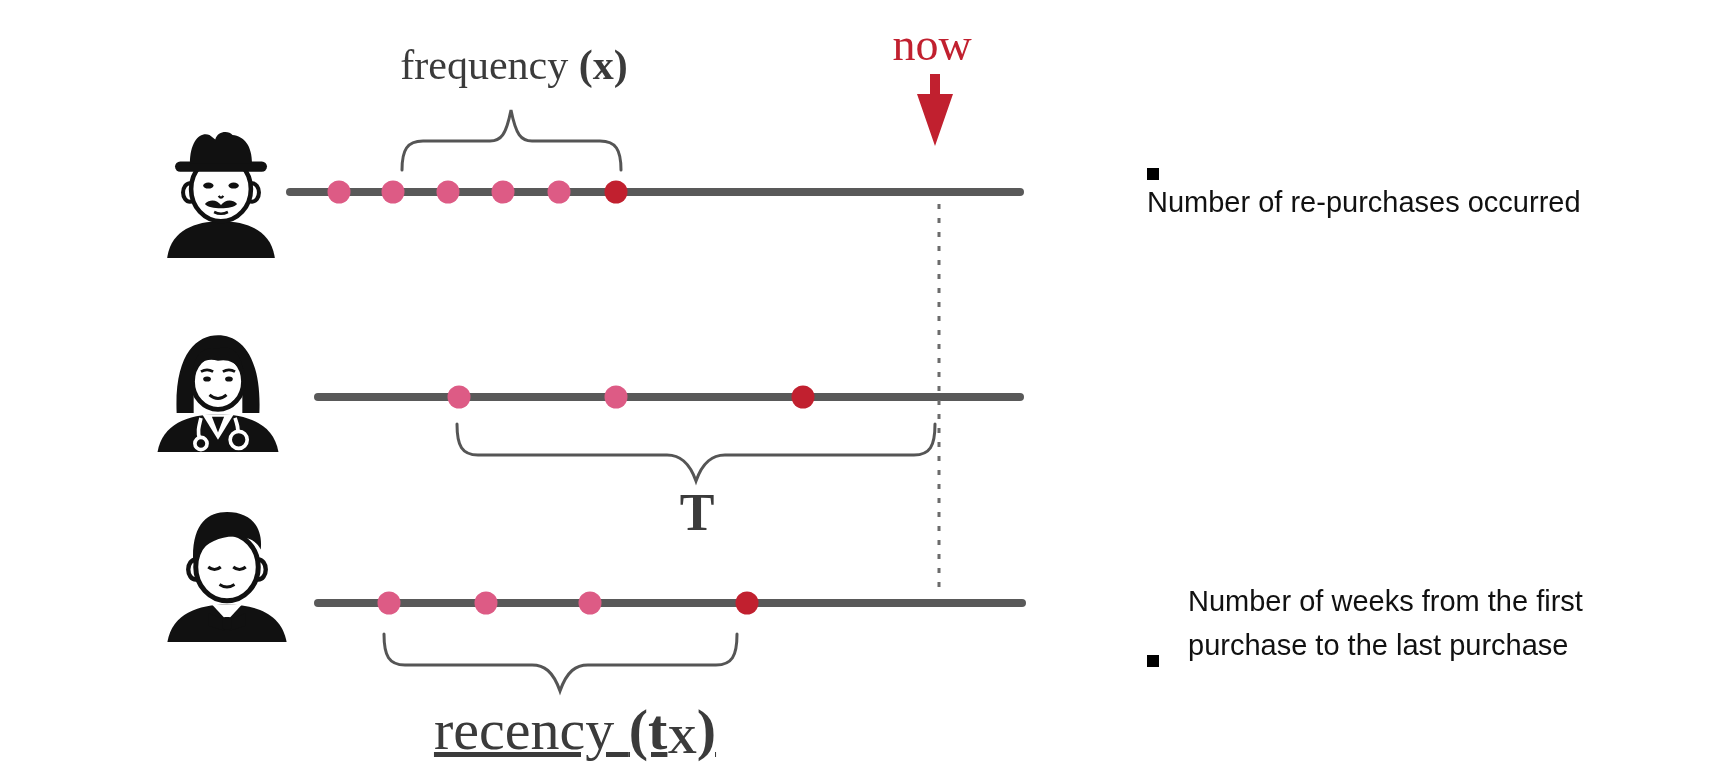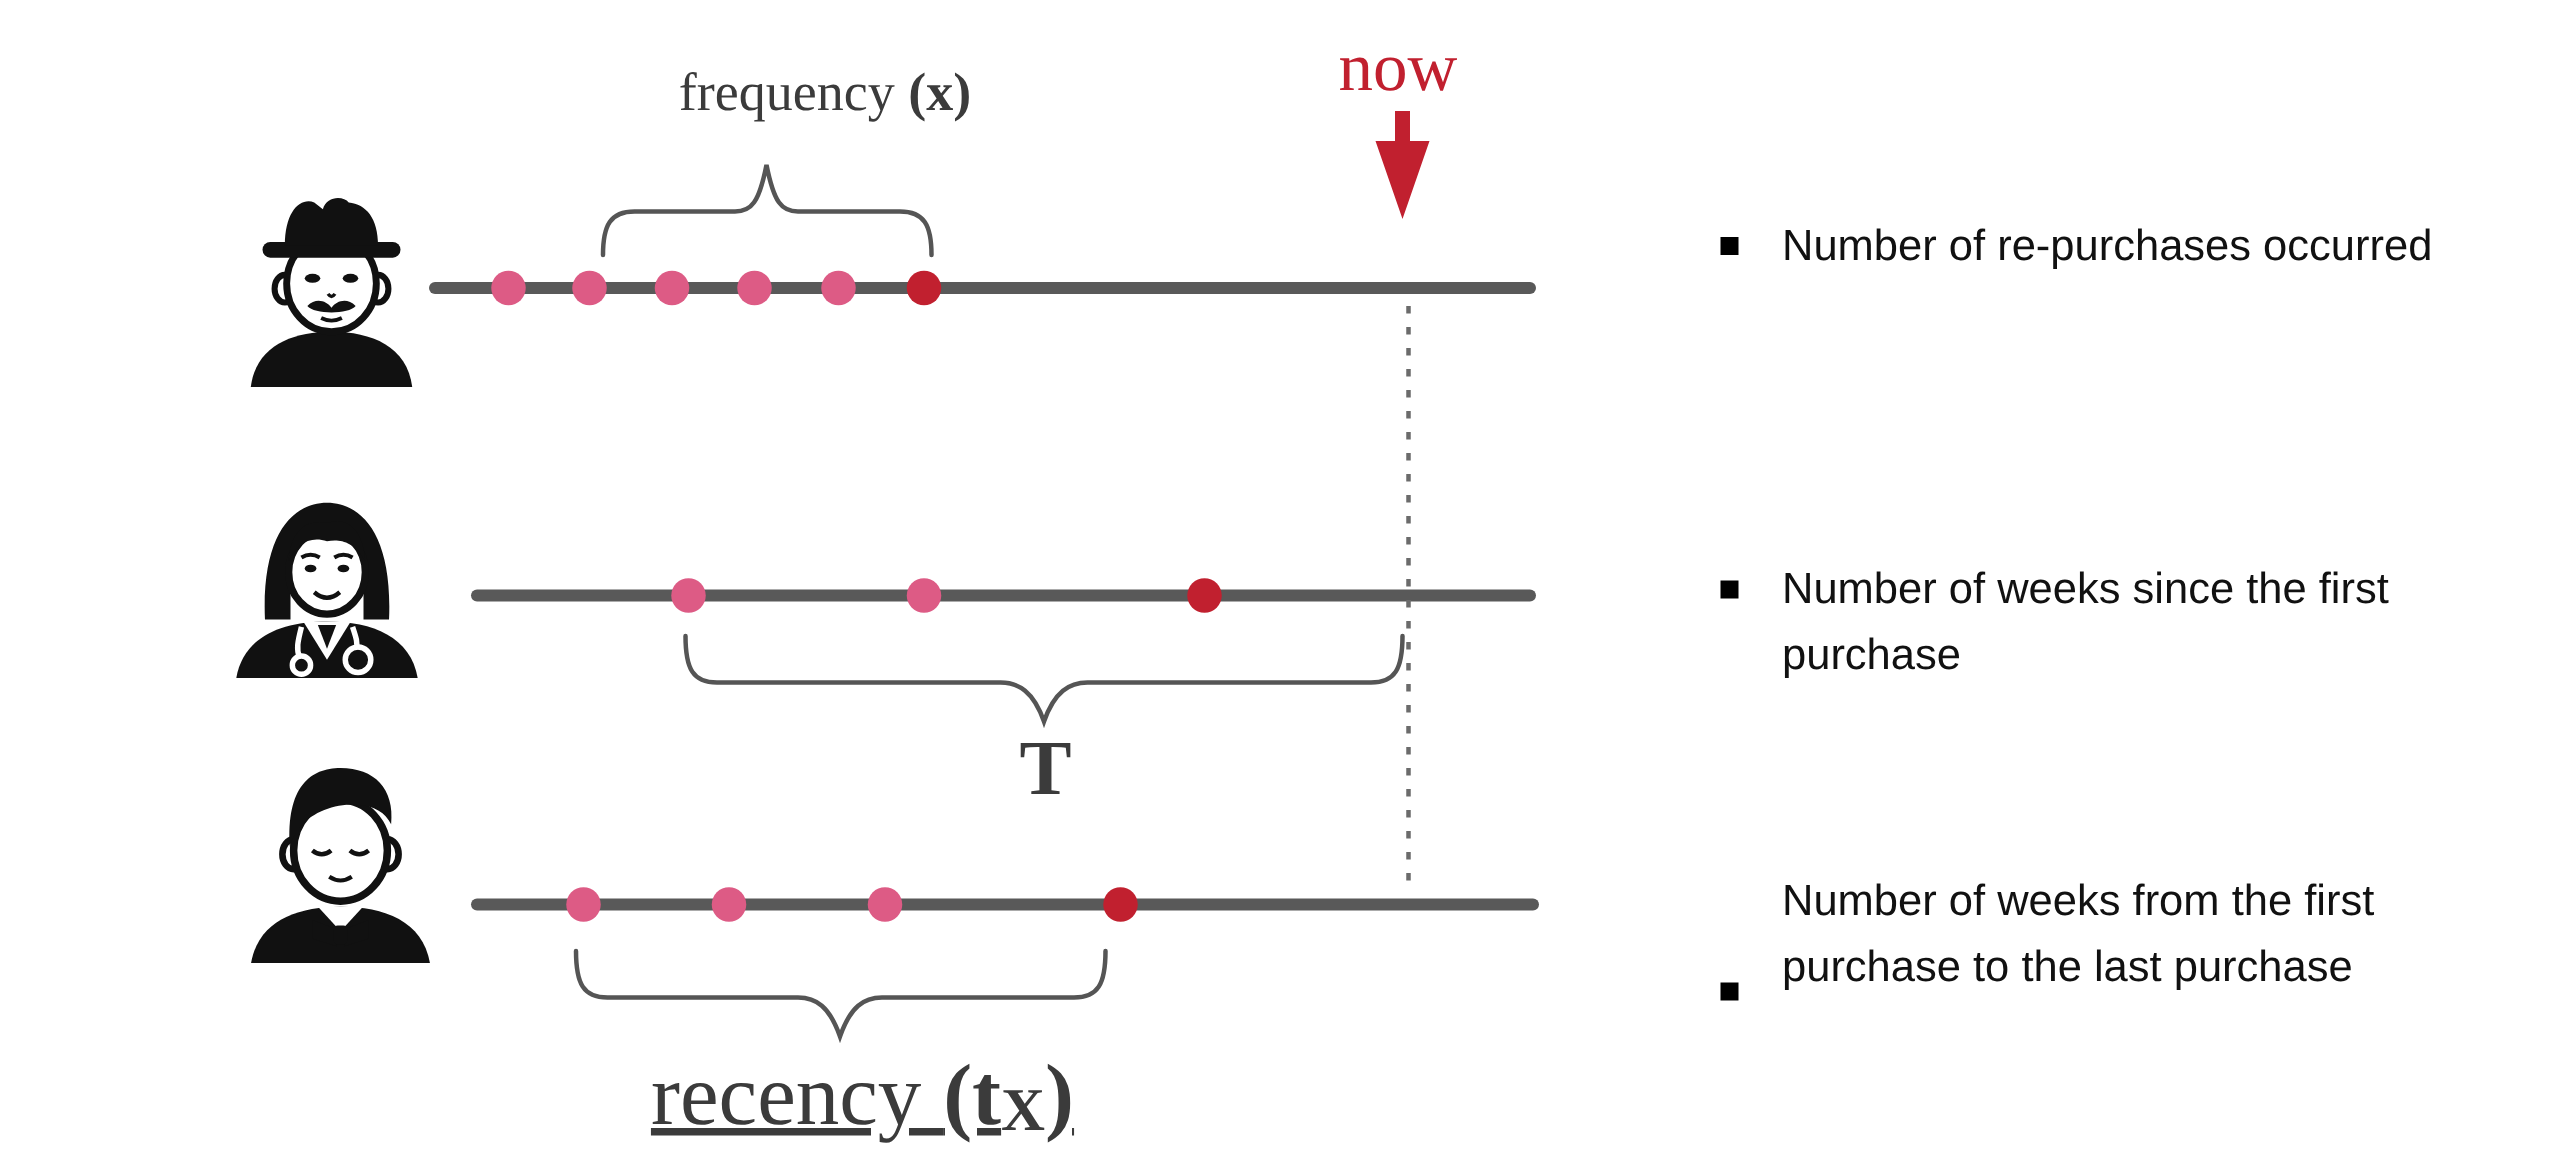--- a/index.html
+++ b/index.html
@@ -15,41 +15,41 @@
   .diagram-svg{position:absolute;left:0;top:0;}
   .timeline{stroke:var(--line);stroke-width:8;stroke-linecap:round;fill:none;}
   .brace{stroke:var(--brace);stroke-width:3;fill:none;stroke-linecap:round;}
   .dotted{stroke:#6b6b6b;stroke-width:3;stroke-dasharray:5 9;fill:none;}
   .now-arrow{fill:var(--red);}
   .serif-label{
     position:absolute;transform:translateX(-50%);
     font-family:"Liberation Serif",serif;color:var(--label);
     white-space:nowrap;line-height:1.1;
   }
-  .lbl-frequency{left:514px;top:42px;font-size:36px;margin-left:36px;}
+  .lbl-frequency{left:514px;top:42px;font-size:42px;}
   .lbl-now{left:932px;top:20px;font-size:46px;color:var(--red);text-align:center;}
   .lbl-t{left:697px;top:484px;font-size:52px;font-weight:bold;}
   .lbl-recency{left:575px;top:698px;font-size:58px;text-decoration:underline;}
   .serif-label b{font-weight:bold;}
   .lbl-recency sub{font-size:70%;vertical-align:-4px;font-weight:bold;}
   .avatar{position:absolute;}
   .bullets{
     position:absolute;left:1147px;top:0;width:540px;height:774px;
     color:var(--bullet);
   }
   .bullet{
     position:absolute;display:flex;align-items:flex-start;
     font-size:29px;line-height:44px;
   }
   .bullet .marker{
     width:12px;height:12px;background:#000;flex:0 0 12px;
     margin-top:16px;margin-right:29px;
   }
   .bullet .btext{max-width:505px;}
-  .b1{top:142px;}
+  .b1{top:152px;flex-direction:column;}
   .b2{top:371px;}
   .b3{top:579px;align-items:flex-end;}
 </style>
 </head>
 <body>
 
 <div class="stage">
 
   <svg class="diagram-svg" width="1060" height="774" viewBox="0 0 1060 774">
 
@@ -141,23 +141,19 @@
 
   <div class="serif-label lbl-t">T</div>
 
   <div class="serif-label lbl-recency"><span>recency </span><b>(t</b><sub>X</sub><b>)</b></div>
 
   <div class="bullets">
     <div class="bullet b1">
       <span class="marker"></span>
       <span class="btext">Number of re-purchases occurred</span>
     </div>
-    <div class="bullet b2">
-      <span class="marker"></span>
-      <span class="btext">Number of weeks since the first purchase</span>
-    </div>
     <div class="bullet b3">
       <span class="marker"></span>
       <span class="btext">Number of weeks from the first purchase to the last purchase</span>
     </div>
   </div>
 
 </div>
 
 </body></html>

